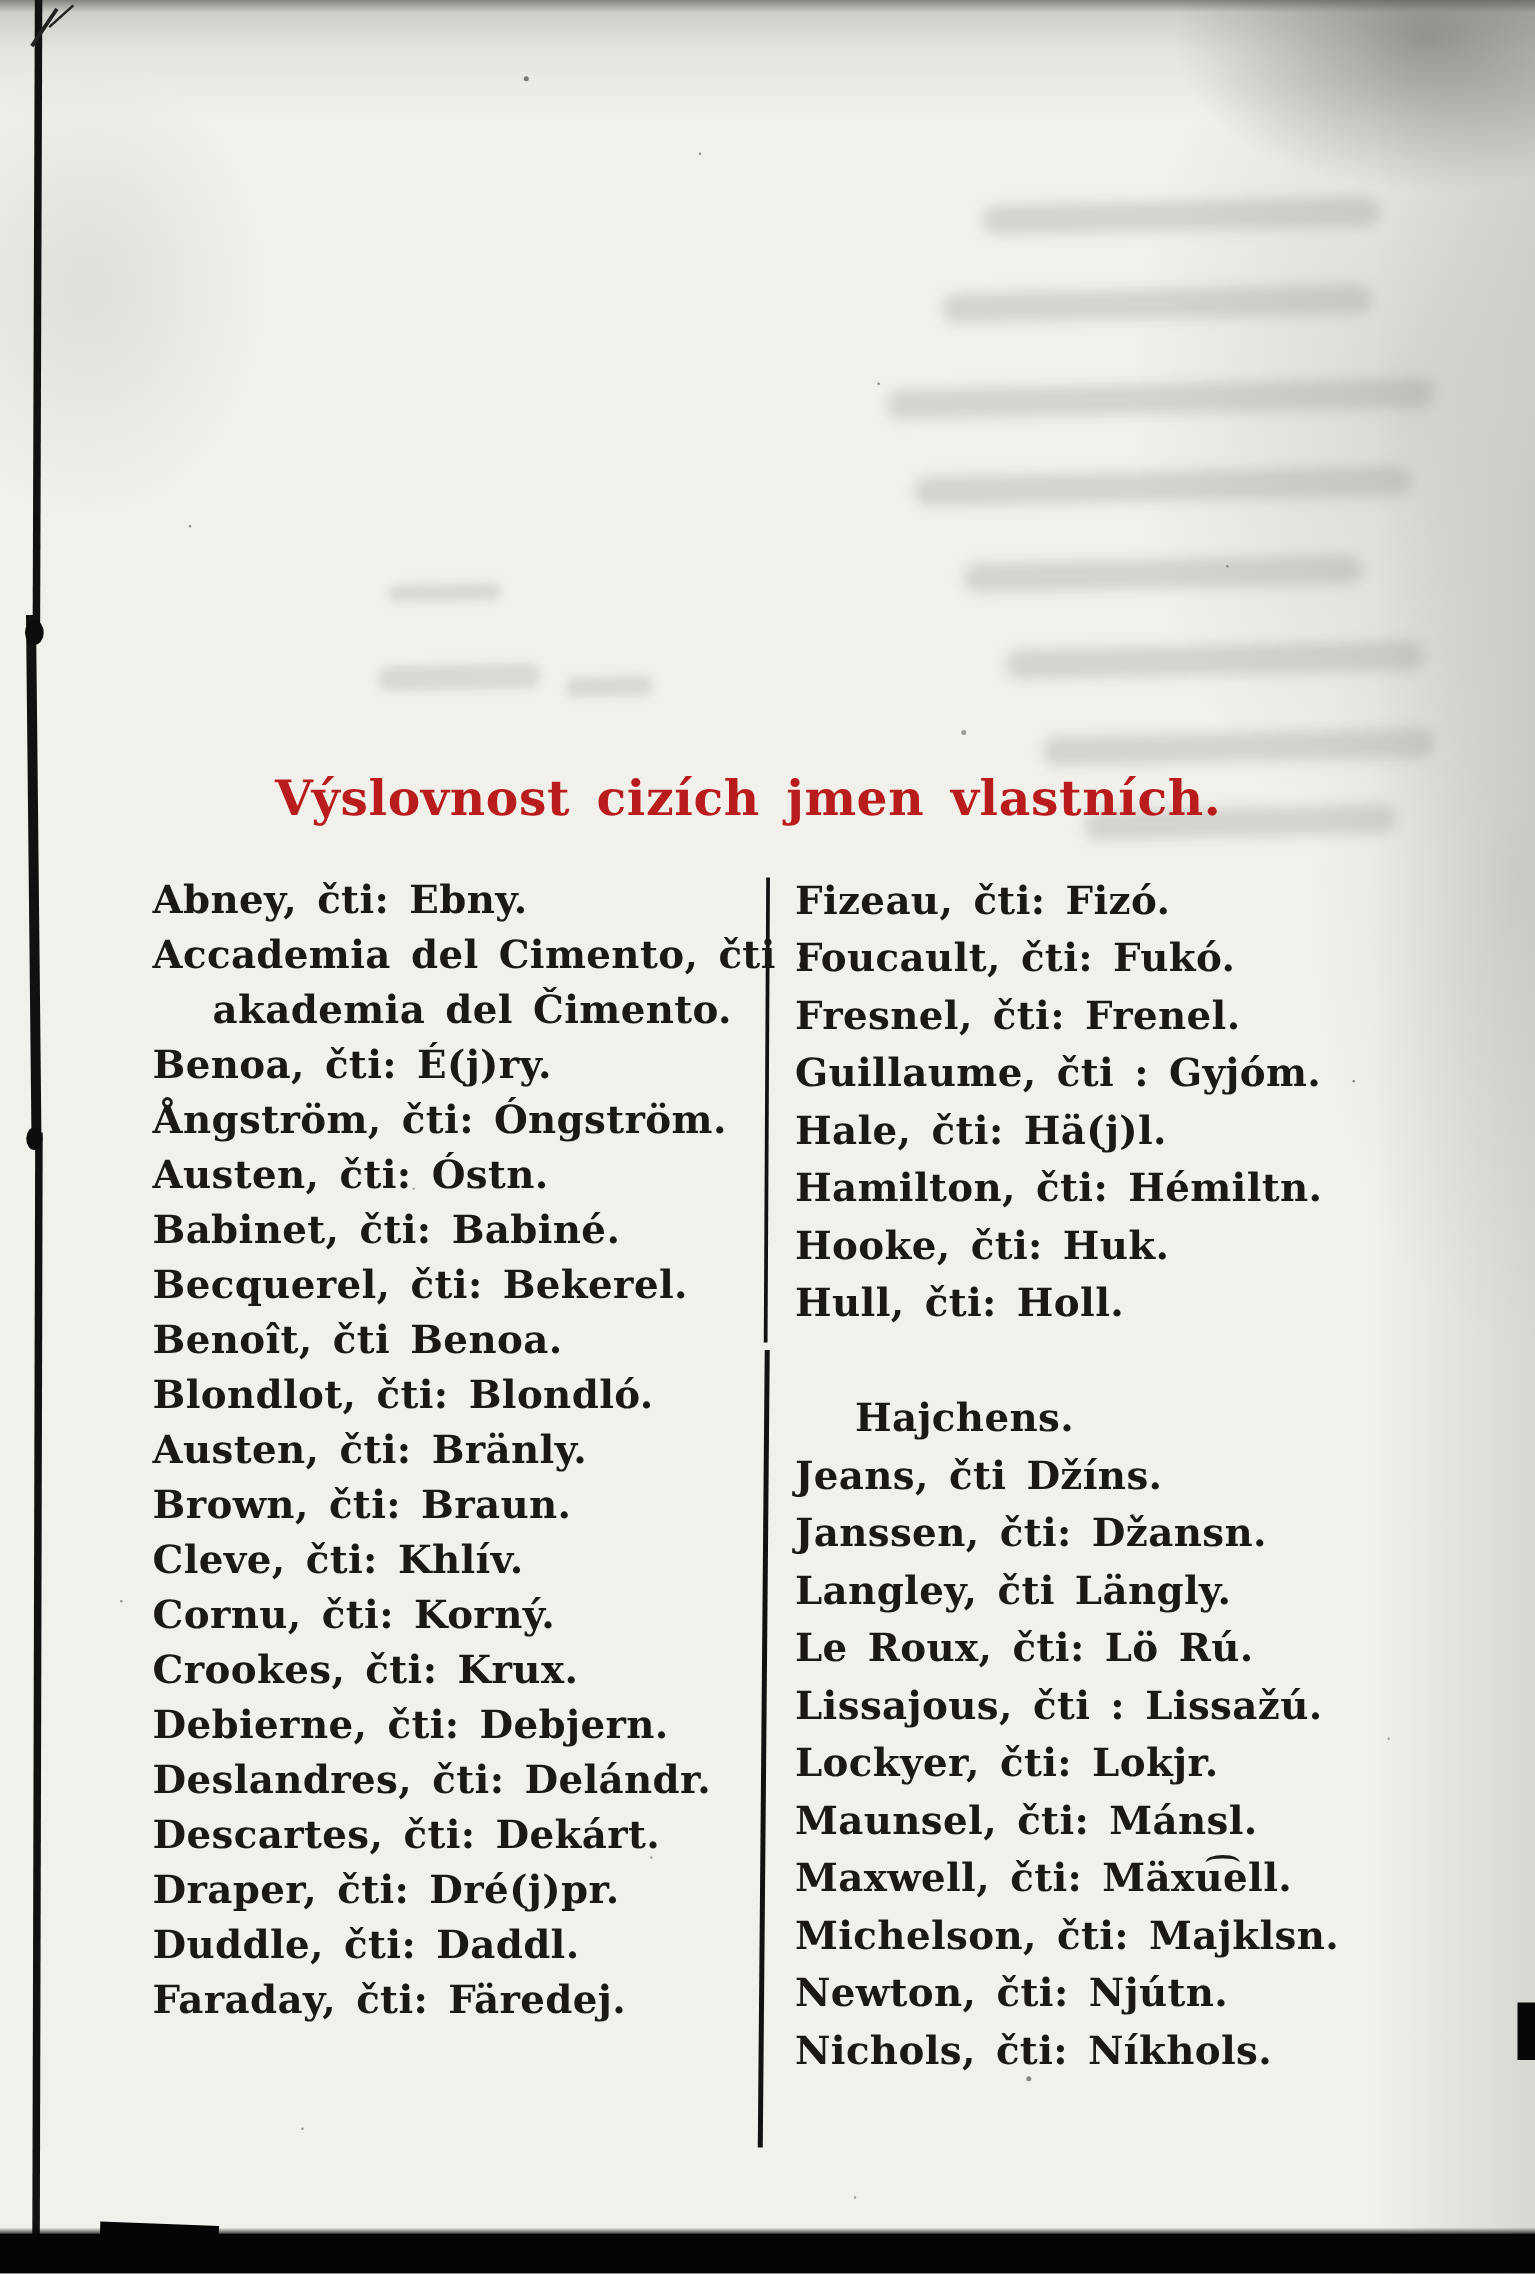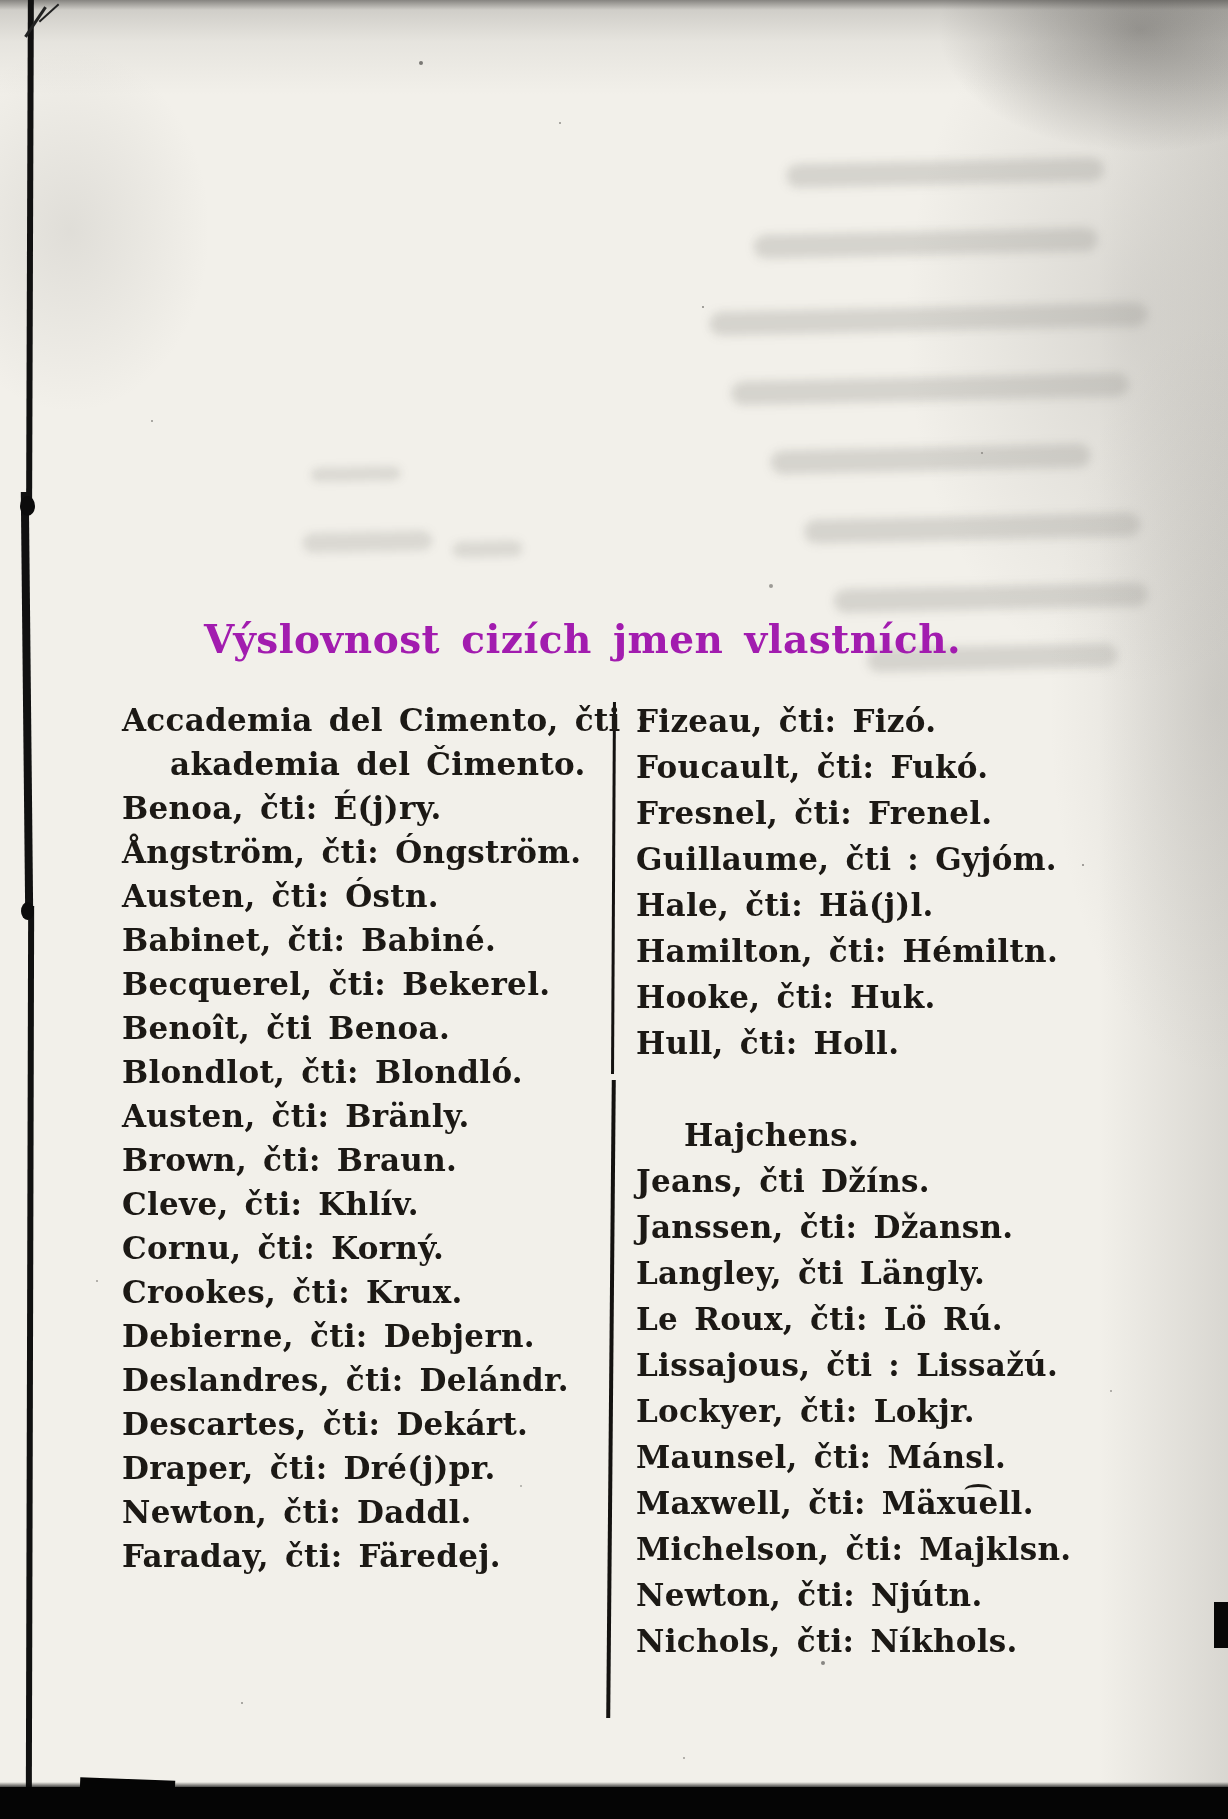--- a/index.html
+++ b/index.html
@@ -61,22 +61,22 @@
       1082px 864px 0 0 rgba(30,28,25,0.5), 241px 1702px 0 0 rgba(30,28,25,0.45),
       822px 1662px 0 1px rgba(30,28,25,0.5), 683px 1757px 0 0 rgba(30,28,25,0.4),
       981px 452px 0 0 rgba(30,28,25,0.4), 151px 420px 0 0 rgba(30,28,25,0.45),
       330px 950px 0 0 rgba(30,28,25,0.35), 1110px 1390px 0 0 rgba(30,28,25,0.4),
       96px 1280px 0 0 rgba(30,28,25,0.4), 520px 1485px 0 0 rgba(30,28,25,0.35),
       770px 585px 0 1px rgba(30,28,25,0.4);
   }
 
   
   .title{
-    position:absolute;left:204px;top:590px;width:660px;z-index:6;
-    font-size:39px;font-weight:700;color:#a21caf;
+    position:absolute;left:220px;top:590px;width:660px;z-index:6;
+    font-size:39px;font-weight:700;color:#b91c1c;
     letter-spacing:0.5px;word-spacing:7px;white-space:nowrap;
   }
   .col{
     position:absolute;top:698px;z-index:6;
     font-size:31px;font-weight:700;color:#1c1915;
     letter-spacing:0.3px;word-spacing:5px;
   }
   .col-left{left:122px;width:505px;line-height:44px;}
   .col-right{left:636px;width:565px;line-height:46px;}
   .entry{margin:0;white-space:nowrap;}
@@ -119,38 +119,39 @@
   <div class="bottom-wedge" style="left:80px;bottom:26px;width:95px;height:14px;"></div>
   <div class="bottom-band"></div>
   <div class="right-notch" style="left:1214px;top:1602px;width:14px;height:46px;"></div>
 
   <h1 class="title">Výslovnost cizích jmen vlastních.</h1>
 
   <div class="divider-seg div-1"></div>
   <div class="divider-seg div-2"></div>
 
   <div class="col col-left">
+      <p class="entry"><span>Abney, čti: Ebny.</span></p>
       <p class="entry"><span>Accademia del Cimento, čti :</span><br><span class="cont">akademia del Čimento.</span></p>
       <p class="entry"><span>Benoa, čti: É(j)ry.</span></p>
       <p class="entry"><span>Ångström, čti: Óngström.</span></p>
       <p class="entry"><span>Austen, čti: Óstn.</span></p>
       <p class="entry"><span>Babinet, čti: Babiné.</span></p>
       <p class="entry"><span>Becquerel, čti: Bekerel.</span></p>
       <p class="entry"><span>Benoît, čti Benoa.</span></p>
       <p class="entry"><span>Blondlot, čti: Blondló.</span></p>
       <p class="entry"><span>Austen, čti: Bränly.</span></p>
       <p class="entry"><span>Brown, čti: Braun.</span></p>
       <p class="entry"><span>Cleve, čti: Khlív.</span></p>
       <p class="entry"><span>Cornu, čti: Korný.</span></p>
       <p class="entry"><span>Crookes, čti: Krux.</span></p>
       <p class="entry"><span>Debierne, čti: Debjern.</span></p>
       <p class="entry"><span>Deslandres, čti: Delándr.</span></p>
       <p class="entry"><span>Descartes, čti: Dekárt.</span></p>
       <p class="entry"><span>Draper, čti: Dré(j)pr.</span></p>
-      <p class="entry"><span>Newton, čti: Daddl.</span></p>
+      <p class="entry"><span>Duddle, čti: Daddl.</span></p>
       <p class="entry"><span>Faraday, čti: Färedej.</span></p>
     </div>
   <div class="col col-right">
       <p class="entry"><span>Fizeau, čti: Fizó.</span></p>
       <p class="entry"><span>Foucault, čti: Fukó.</span></p>
       <p class="entry"><span>Fresnel, čti: Frenel.</span></p>
       <p class="entry"><span>Guillaume, čti : Gyjóm.</span></p>
       <p class="entry"><span>Hale, čti: Hä(j)l.</span></p>
       <p class="entry"><span>Hamilton, čti: Hémiltn.</span></p>
       <p class="entry"><span>Hooke, čti: Huk.</span></p>

